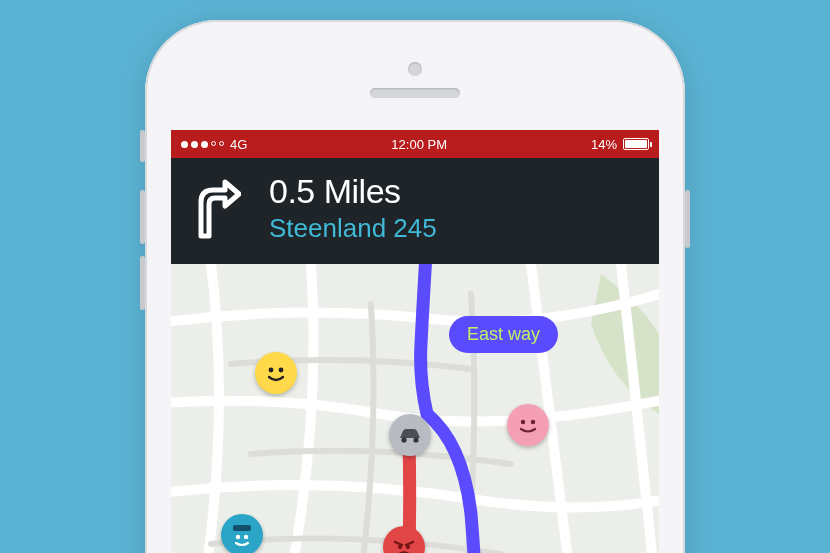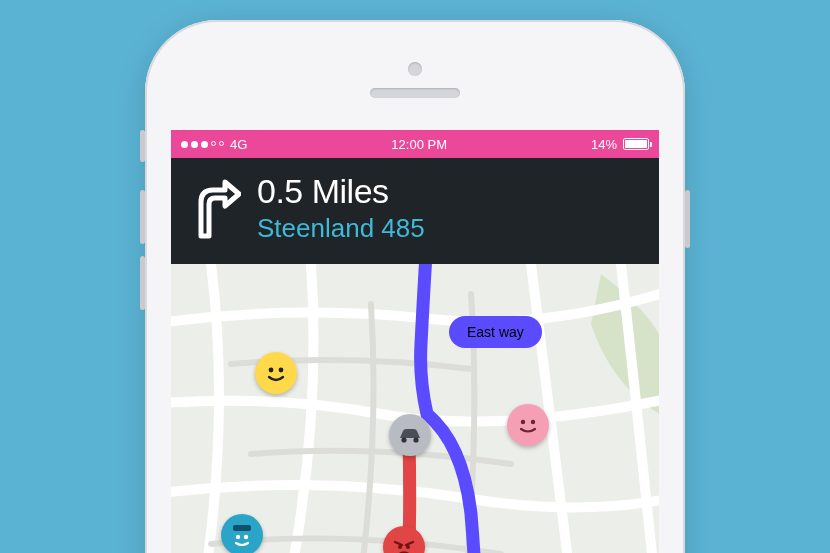--- a/index.html
+++ b/index.html
@@ -54,21 +54,21 @@
     position: absolute;
     left: 26px; right: 26px;
     top: 110px; bottom: 110px;
     background: #000;
     overflow: hidden;
   }
 
   
   .status {
     height: 28px;
-    background: #ec4899;
+    background: #b91c1c;
     color: #fff;
     display: flex;
     align-items: center;
     justify-content: space-between;
     padding: 0 10px;
     font-size: 13px;
   }
   .status .left, .status .right { display: flex; align-items: center; gap: 6px; }
   .dots { display: flex; gap: 3px; }
   .dots span { width: 7px; height: 7px; border-radius: 50%; background: #fff; display: inline-block; }
@@ -89,38 +89,38 @@
   }
   .battery .fill { position: absolute; inset: 1px; background: #fff; border-radius: 1px; }
 
   
   .nav-banner {
     background: #1f2429;
     color: #fff;
     padding: 14px 14px 20px 14px;
     display: flex;
     align-items: center;
-    gap: 16px;
+    gap: 28px;
   }
   .turn-arrow { flex: 0 0 56px; height: 64px; }
   .nav-text .dist { font-size: 34px; font-weight: 500; letter-spacing: -0.5px; }
   .nav-text .road { font-size: 26px; color: #3fb9d6; margin-top: 2px; font-weight: 400; }
 
   
   .map {
     position: relative;
     background: #eceee9;
     height: 600px;
   }
   .map svg.roads { position: absolute; inset: 0; width: 100%; height: 100%; }
   .pill {
     position: absolute;
     background: #5a4bff;
-    color: #000000;
-    font-size: 14px;
+    color: #bef264;
+    font-size: 18px;
     padding: 8px 18px;
     border-radius: 999px;
     font-weight: 500;
     white-space: nowrap;
   }
   .pill::before {
     content: "";
     position: absolute;
     left: -8px; top: 50%;
     transform: translateY(-50%);
@@ -170,21 +170,21 @@
     </div>
 
     <div class="nav-banner">
       <div class="turn-arrow">
         <svg viewBox="0 0 56 64">
           <path d="M16 60 L16 26 Q16 14 28 14 L40 14 L40 6 L54 18 L40 30 L40 22 L30 22 Q24 22 24 28 L24 60 Z" fill="none" stroke="#fff" stroke-width="5" stroke-linejoin="round" stroke-linecap="round"></path>
         </svg>
       </div>
       <div class="nav-text">
         <div class="dist">0.5 Miles</div>
-        <div class="road">Steenland 485</div>
+        <div class="road">Steenland 245</div>
       </div>
     </div>
 
     <div class="map">
       <svg class="roads" viewBox="0 0 488 600" preserveAspectRatio="none">
 
         <path d="M430 10 Q470 40 488 70 L488 150 Q440 120 420 60 Z" fill="#d6e3c8"></path>
         <path d="M260 360 Q340 350 380 410 Q330 450 270 430 Z" fill="#d6e3c8"></path>
 
         <g stroke="#fff" stroke-width="10" fill="none" stroke-linecap="round">

